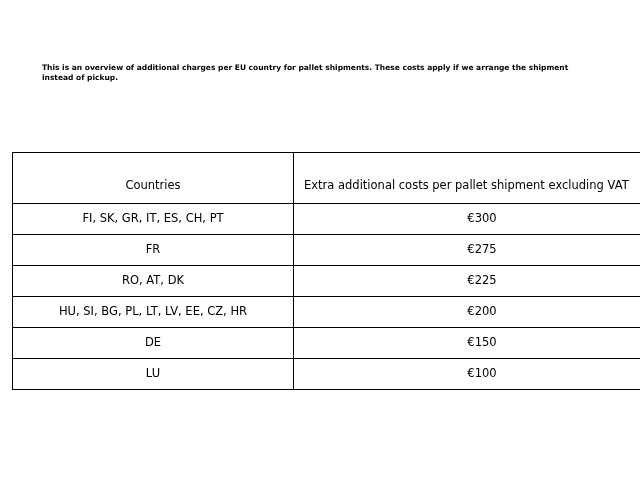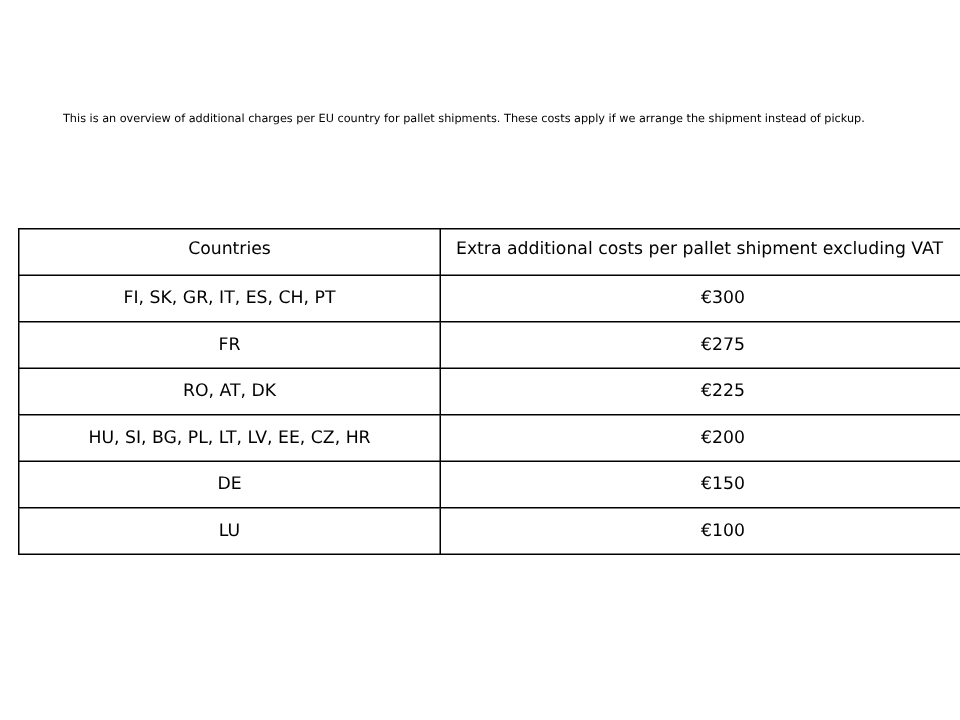--- a/index.html
+++ b/index.html
@@ -14,24 +14,23 @@
     color: #000000;
     position: relative;
     overflow: hidden;
   }
   .intro {
     position: absolute;
     left: 42px;
     top: 63px;
     width: 560px;
     font-size: 7.5px;
-    font-weight: normal;
+    font-weight: bold;
     line-height: 1.3;
     color: #000000;
-    margin-top: 11px;
   }
   .table-wrap {
     position: absolute;
     left: 12px;
     top: 152px;
     width: 616px;
   }
   table.charges {
     border-collapse: collapse;
     width: 616px;
@@ -47,21 +46,21 @@
   }
   table.charges .col-countries {
     width: 260px;
   }
   table.charges .col-costs {
     width: 356px;
   }
   table.charges thead td {
     text-align: center;
     font-weight: normal;
-    padding-top: 6px;
+    padding-top: 26px;
     padding-bottom: 10px;
   }
   table.charges thead td.col-costs {
     text-align: left;
     padding-left: 10px;
   }
   table.charges tbody td {
     text-align: center;
   }
 </style>

